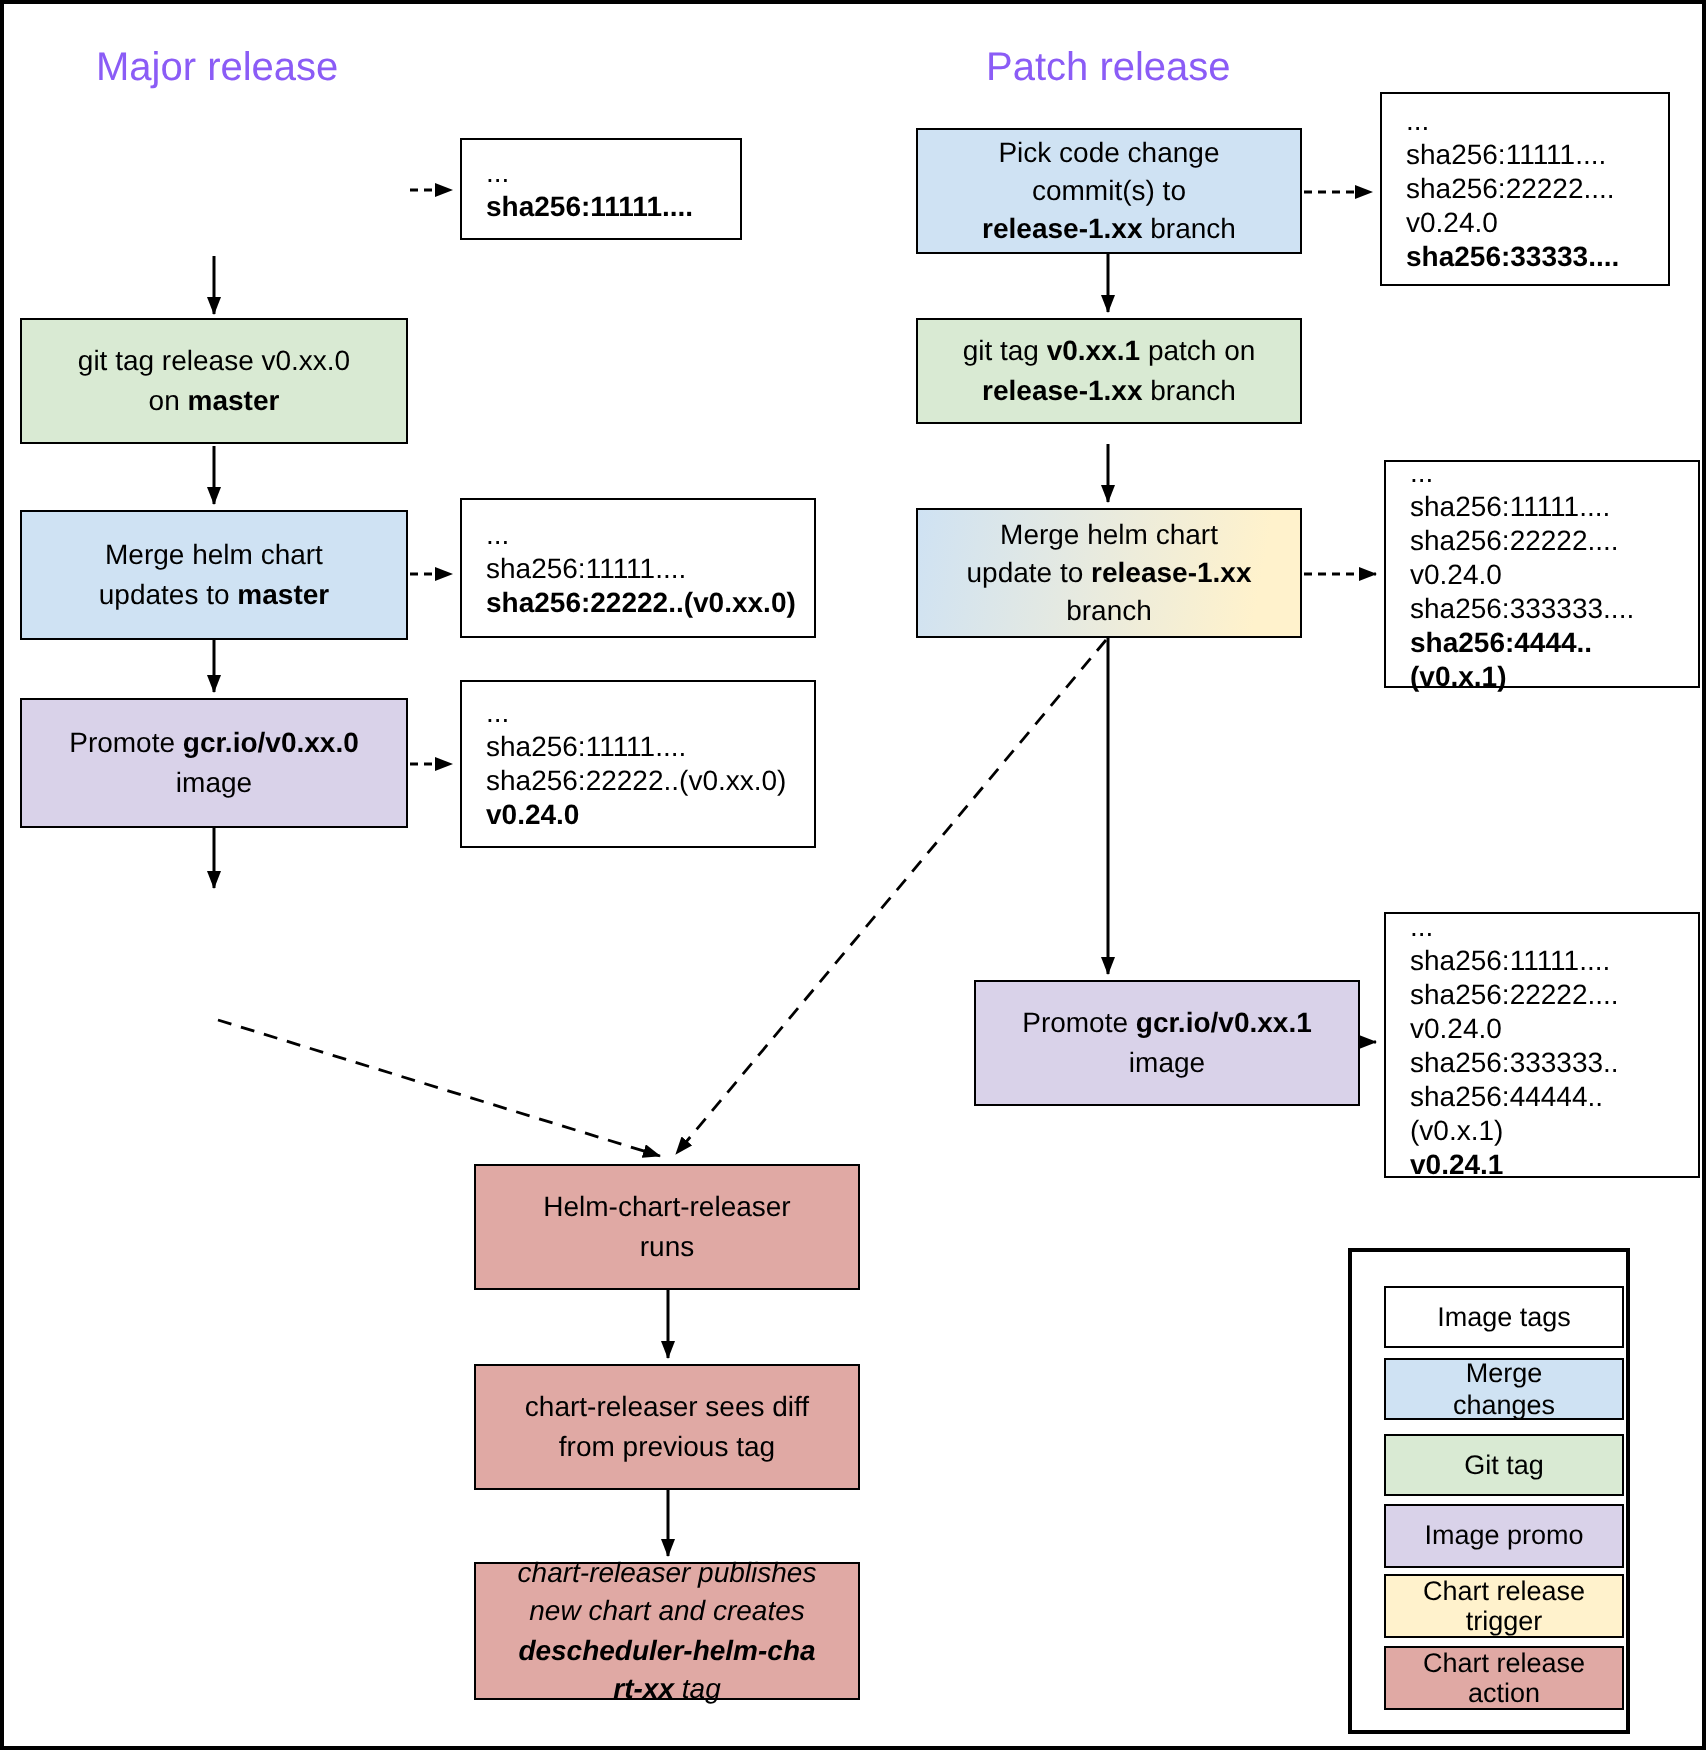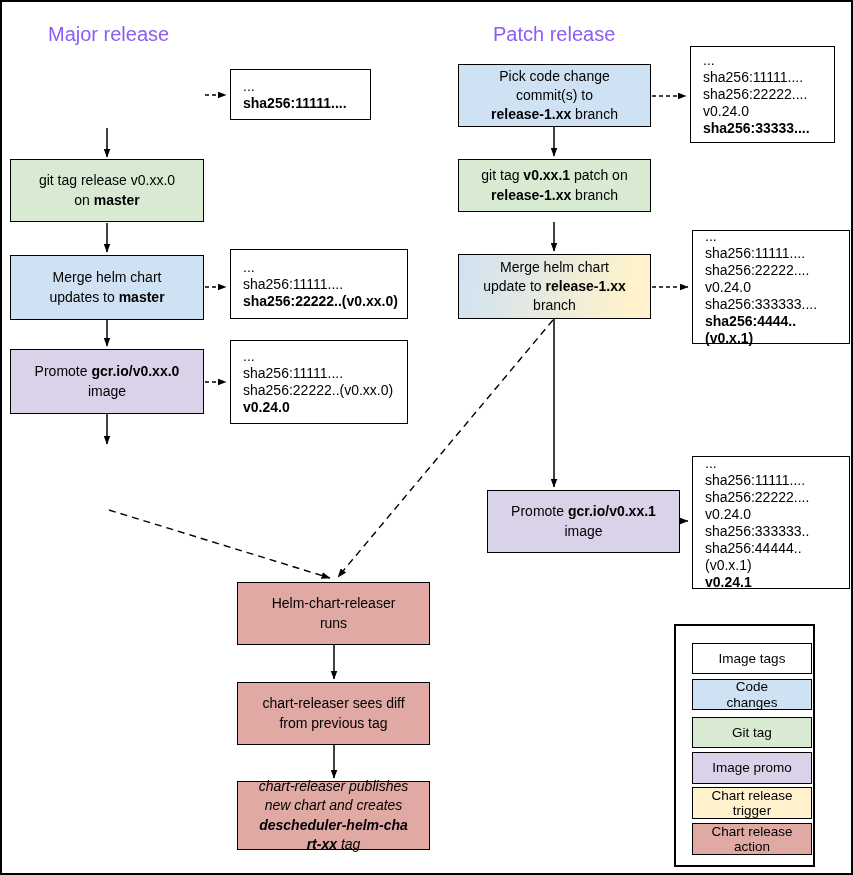--- a/index.html
+++ b/index.html
@@ -179,20 +179,20 @@
     </div>
   <div class="node fill-red" style="left:235px;top:680px;width:193px;height:63px;">
       <span><span>chart-releaser sees diff</span><br><span>from previous tag</span></span>
     </div>
   <div class="node fill-red" style="left:235px;top:779px;width:193px;height:69px;font-style:italic;">
       <span><span>chart-releaser publishes</span><br><span>new chart and creates</span><br><b>descheduler-helm-cha</b><br><b>rt-xx</b><span> tag</span></span>
     </div>
 
   <div class="legend" style="left:672px;top:622px;width:141px;height:243px;">
     <div class="legend-item fill-white" style="top:17px;height:31px;">Image tags</div>
-    <div class="legend-item fill-blue" style="top:53px;height:31px;">Code changes</div>
+    <div class="legend-item fill-blue" style="top:53px;height:31px;">Merge changes</div>
     <div class="legend-item fill-green" style="top:91px;height:31px;">Git tag</div>
     <div class="legend-item fill-purple" style="top:126px;height:32px;">Image promo</div>
     <div class="legend-item fill-yellow" style="top:161px;height:32px;">Chart release trigger</div>
     <div class="legend-item fill-red" style="top:197px;height:32px;">Chart release action</div>
   </div>
 
 </div>
 
 </body></html>

